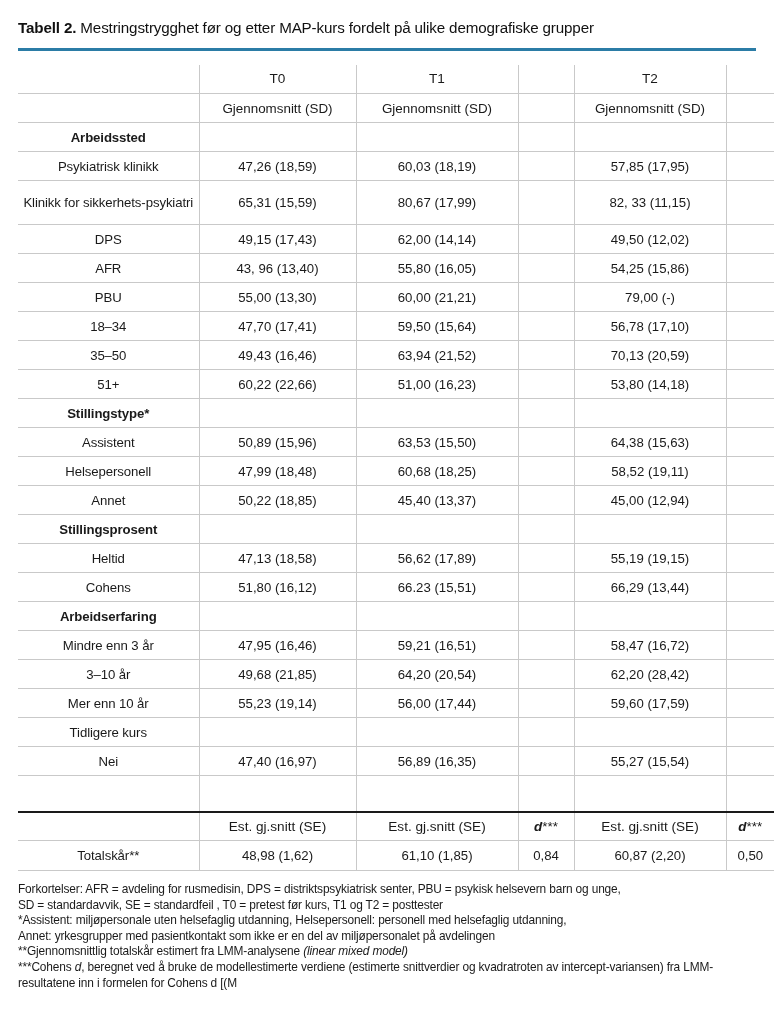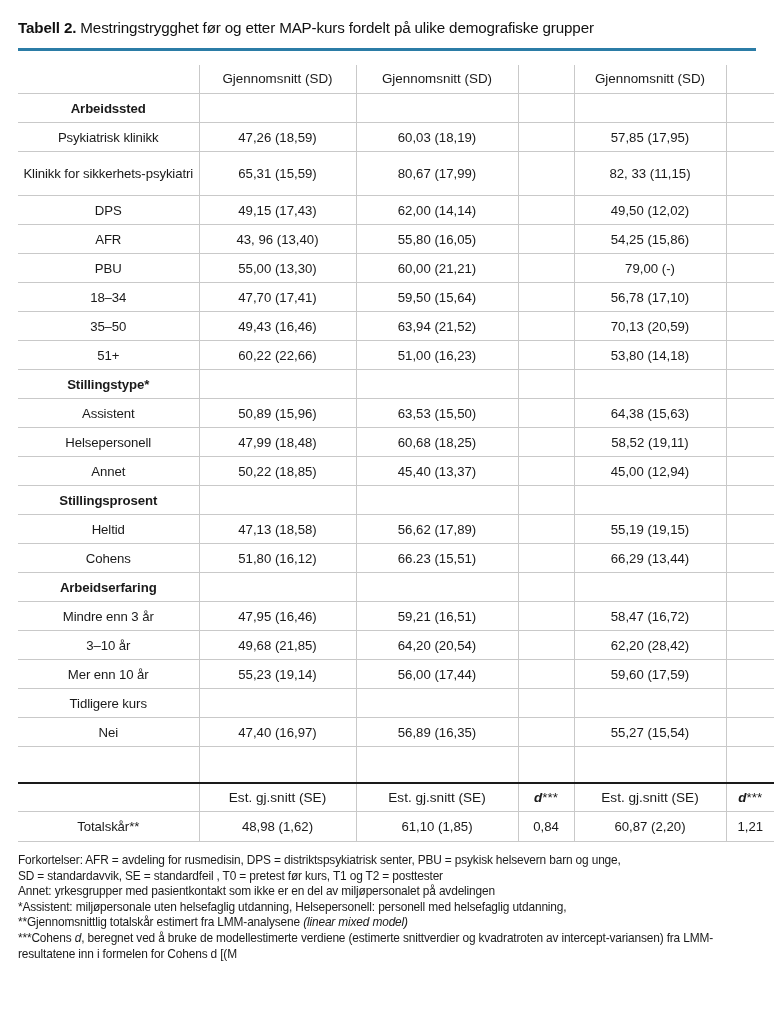--- a/index.html
+++ b/index.html
@@ -159,20 +159,28 @@
       <col class="c-label">
         <col class="c-t0">
         <col class="c-t1">
         <col class="c-d1">
         <col class="c-t2">
         <col class="c-d2">
     </colgroup>
     <thead>
       <tr>
         <th class="hd-blank"></th>
+        <th class="hd-group vsep">T0</th>
+        <th class="hd-group vsep">T1</th>
+        <th class="hd-blank vsep"></th>
+        <th class="hd-group vsep">T2</th>
+        <th class="hd-blank vsep"></th>
+      </tr>
+      <tr>
+        <th class="hd-blank"></th>
         <th class="hd-sub vsep">Gjennomsnitt (SD)</th>
         <th class="hd-sub vsep">Gjennomsnitt (SD)</th>
         <th class="hd-blank vsep"></th>
         <th class="hd-sub vsep">Gjennomsnitt (SD)</th>
         <th class="hd-blank vsep"></th>
       </tr>
     </thead>
     <tbody id="tbody">
         <tr class="section">
           <td class="rowlabel">Arbeidssted</td>
@@ -365,27 +373,27 @@
           <th class="est-d vsep"><i>d</i>***</th>
           <th class="est vsep">Est. gj.snitt (SE)</th>
           <th class="est-d vsep"><i>d</i>***</th>
         </tr>
         <tr class="total">
           <td class="rowlabel">Totalskår**</td>
           <td class="vsep">48,98 (1,62)</td>
           <td class="vsep">61,10 (1,85)</td>
           <td class="vsep">0,84</td>
           <td class="vsep">60,87 (2,20)</td>
-          <td class="vsep">1,21</td>
+          <td class="vsep">0,50</td>
         </tr>
       </tbody>
   </table>
 
   <div class="footnotes">
     <p>Forkortelser: AFR = avdeling for rusmedisin, DPS = distriktspsykiatrisk senter, PBU = psykisk helsevern barn og unge,</p>
     <p>SD = standardavvik, SE = standardfeil , T0 = pretest før kurs, T1 og T2 = posttester</p>
+    <p>*Assistent: miljøpersonale uten helsefaglig utdanning, Helsepersonell: personell med helsefaglig utdanning,</p>
     <p>Annet: yrkesgrupper med pasientkontakt som ikke er en del av miljøpersonalet på avdelingen</p>
-    <p>*Assistent: miljøpersonale uten helsefaglig utdanning, Helsepersonell: personell med helsefaglig utdanning,</p>
     <p><span>**Gjennomsnittlig totalskår estimert fra LMM-analysene </span><i>(linear mixed model)</i></p>
     <p class="wrapline"><span>***Cohens </span><i>d</i><span>, beregnet ved å bruke de modellestimerte verdiene (estimerte snittverdier og kvadratroten av intercept-variansen) fra LMM-resultatene inn i formelen for Cohens d [(M</span></p>
   </div>
 
 </div>
 
 </body></html>

